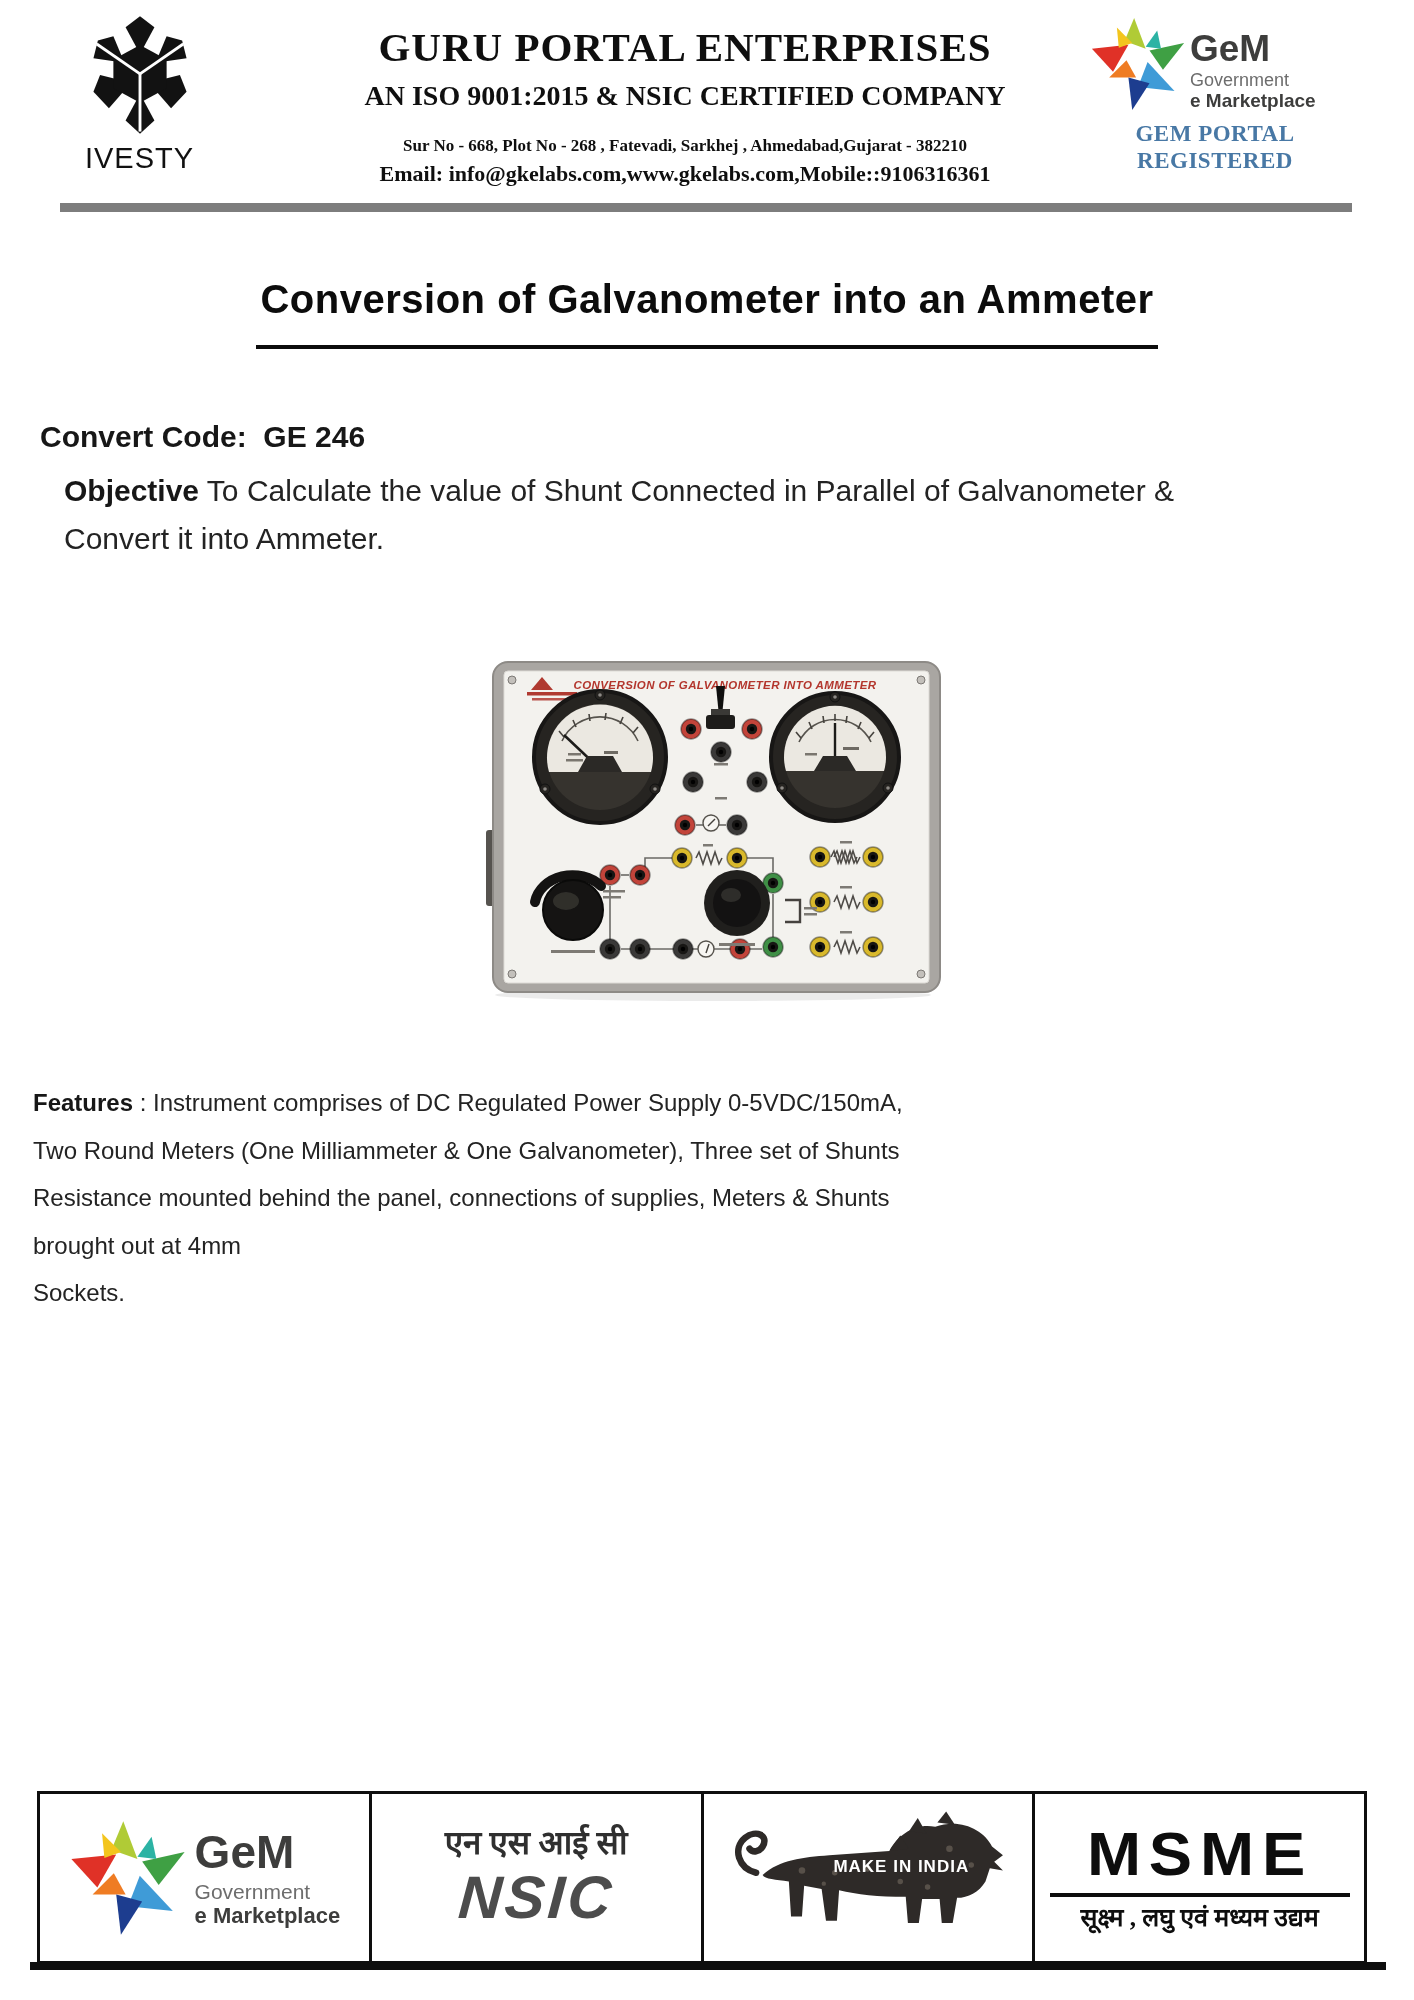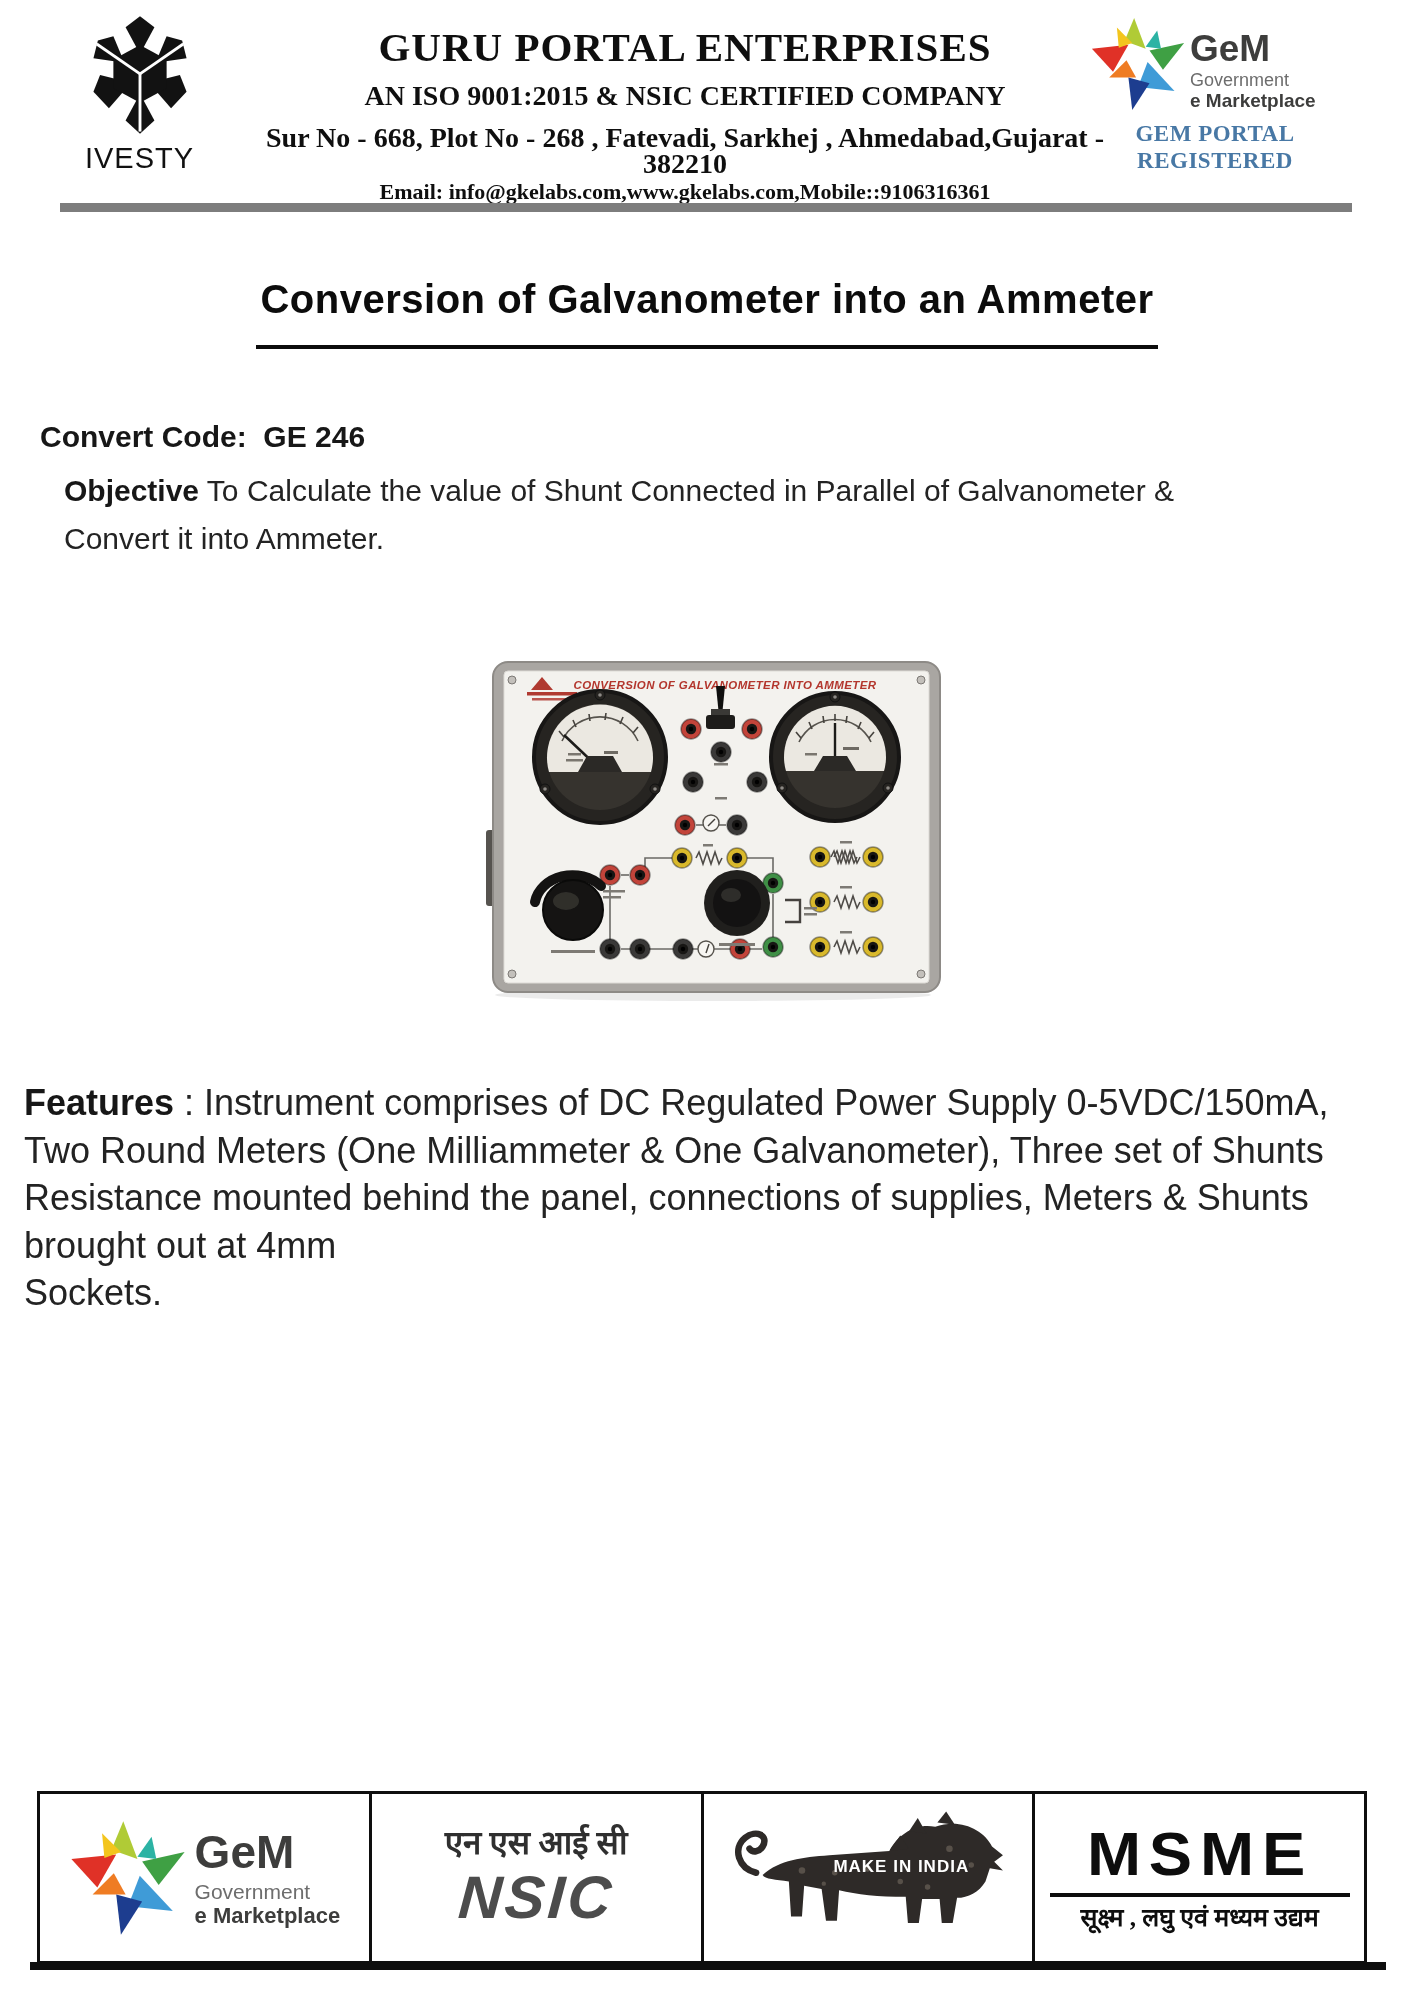--- a/index.html
+++ b/index.html
@@ -8,21 +8,21 @@
     font-family:"Liberation Sans",sans-serif;color:#1d1d1d;overflow:hidden;
     margin:0 auto;
   }
   
   .ivesty{position:absolute;left:62px;top:14px;width:155px;text-align:center;}
   .ivesty-name{font-size:29px;letter-spacing:1px;color:#111;margin-top:2px;}
   .hdr-center{position:absolute;left:240px;top:24px;width:890px;text-align:center;
     font-family:"Liberation Serif",serif;color:#0f0f0f;}
   .company{font-size:41px;font-weight:bold;letter-spacing:1px;line-height:46px;}
   .cert{font-size:28px;font-weight:bold;margin-top:10px;line-height:32px;}
-  .address{font-size:28px;font-weight:bold;margin-top:13px;line-height:26px;}
+  .address{font-size:17px;font-weight:bold;margin-top:21px;line-height:26px;}
   .contact{font-size:22px;font-weight:bold;margin-top:2px;line-height:26px;}
   .hdr-gem{position:absolute;left:1090px;top:16px;width:280px;}
   .gem-row{display:flex;align-items:flex-start;}
   .gem-txtcol{margin-left:4px;padding-top:14px;line-height:1;}
   .gem-big{font-size:37px;font-weight:bold;color:#3d3d3c;letter-spacing:0;}
   .gem-gov{font-size:18px;color:#6d6d6d;margin-top:4px;}
   .gem-mkt{font-size:19px;font-weight:bold;color:#3d3d3c;margin-top:2px;}
   .gem-portal{margin-top:8px;text-align:center;width:250px;
     font-family:"Liberation Serif",serif;font-weight:bold;font-size:23px;
     color:#4878a5;line-height:27px;letter-spacing:0.5px;}
@@ -32,21 +32,21 @@
   .main-title{display:inline-block;font-size:40px;font-weight:bold;letter-spacing:0.5px;
     color:#0c0c0c;border-bottom:4px solid #0c0c0c;padding:0 4px 23px 4px;}
   
   .pcode{position:absolute;left:40px;top:420px;font-size:30px;font-weight:bold;color:#171717;}
   .objective{position:absolute;left:40px;top:467px;width:1345px;font-size:30px;
     line-height:48px;color:#232323;margin-left:24px;}
   .b{font-weight:bold;color:#171717;}
   
   .figure{position:absolute;left:478px;top:650px;width:470px;height:352px;font-style:italic;}
   
-  .features{position:absolute;left:24px;top:1079px;width:1350px;font-size:36px;
+  .features{position:absolute;left:33px;top:1079px;width:1350px;font-size:24px;
     line-height:47.5px;color:#232323;}
   
   .footer{position:absolute;left:37px;top:1791px;width:1330px;height:173px;display:flex;}
   .fbox{flex:1;border:3px solid #0e0e0e;background:#fff;display:flex;
     align-items:center;justify-content:center;overflow:hidden;}
   .fbox + .fbox{margin-left:-3px;}
   .footer-rule{position:absolute;left:30px;top:1962px;width:1356px;height:8px;background:#0e0e0e;}
   .fgem{display:flex;align-items:center;}
   .fgem-col{margin-left:8px;line-height:1;}
   .fgem-big{font-size:46px;font-weight:bold;color:#3d3d3c;}

